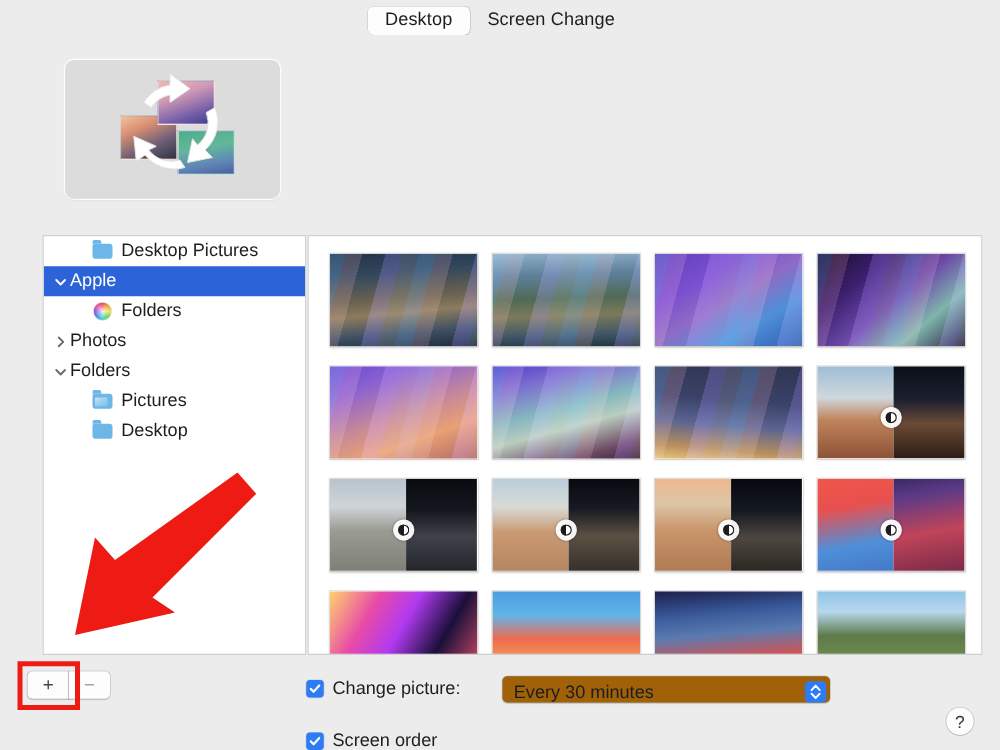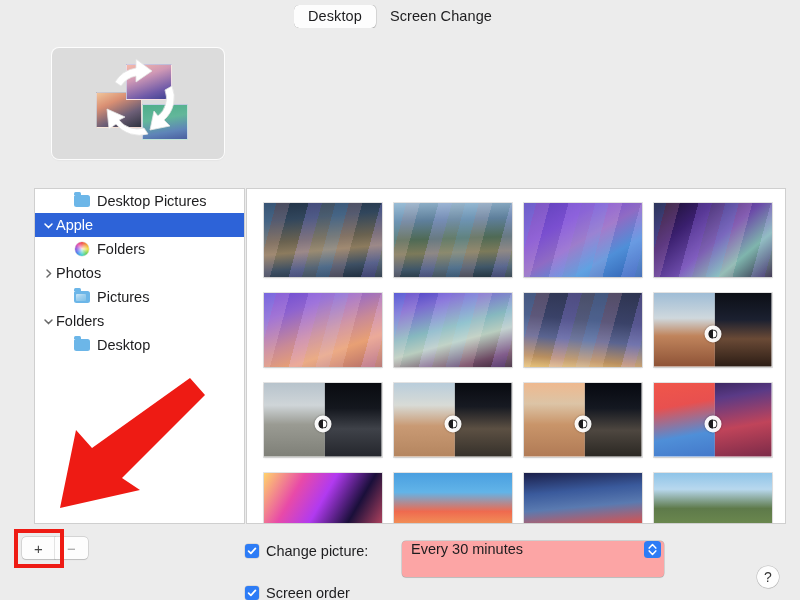--- a/index.html
+++ b/index.html
@@ -234,25 +234,25 @@
     display: flex; align-items: center; justify-content: center;
     margin-right: 7px;
     flex: none;
   }
   .checkbox svg { display: block; }
   .opt-label { font-size: 14.5px; color: #1d1d1f; white-space: nowrap; }
 
   .popup {
     position: absolute;
     left: 402px; top: 541px;
-    width: 262px; height: 36px;
-    background: #fca5a5;
+    width: 262px; height: 21px;
+    background: #a16207;
     border-radius: 4px;
     box-shadow: 0 0 0 0.5px rgba(0,0,0,0.22), 0 0.5px 1px rgba(0,0,0,0.10);
-    display: flex; align-items: flex-start;
+    display: flex; align-items: flex-end;
     cursor: default;
   }
   .popup-text {
     flex: 1;
     padding-left: 9px;
     font-size: 14.5px;
     color: #1d1d1f;
     white-space: nowrap;
   }
   .stepper {
@@ -338,34 +338,34 @@
       </div>
       <div class="tree-row">
         <span class="disclosure">
           <svg width="11" height="11" viewBox="0 0 11 11">
             <path d="M4 2 L7.6 5.5 L4 9" stroke="#6a6a6a" stroke-width="1.5" fill="none" stroke-linecap="round" stroke-linejoin="round"></path>
           </svg>
         </span>
         <span class="tree-label">Photos</span>
       </div>
       <div class="tree-row">
+        <span class="disclosure">
+          <svg width="11" height="11" viewBox="0 0 11 11">
+            <path d="M2 4 L5.5 7.6 L9 4" stroke="#6a6a6a" stroke-width="1.5" fill="none" stroke-linecap="round" stroke-linejoin="round"></path>
+          </svg>
+        </span>
+        <span class="tree-label">Folders</span>
+      </div>
+      <div class="tree-row">
         <span class="tree-indent"></span>
         <span class="disclosure"></span>
         <span class="tree-icon">
           <span class="folder photo"></span>
         </span>
         <span class="tree-label">Pictures</span>
-      </div>
-      <div class="tree-row">
-        <span class="disclosure">
-          <svg width="11" height="11" viewBox="0 0 11 11">
-            <path d="M2 4 L5.5 7.6 L9 4" stroke="#6a6a6a" stroke-width="1.5" fill="none" stroke-linecap="round" stroke-linejoin="round"></path>
-          </svg>
-        </span>
-        <span class="tree-label">Folders</span>
       </div>
       <div class="tree-row">
         <span class="tree-indent"></span>
         <span class="disclosure"></span>
         <span class="tree-icon">
           <span class="folder"></span>
         </span>
         <span class="tree-label">Desktop</span>
       </div>
     </div>

